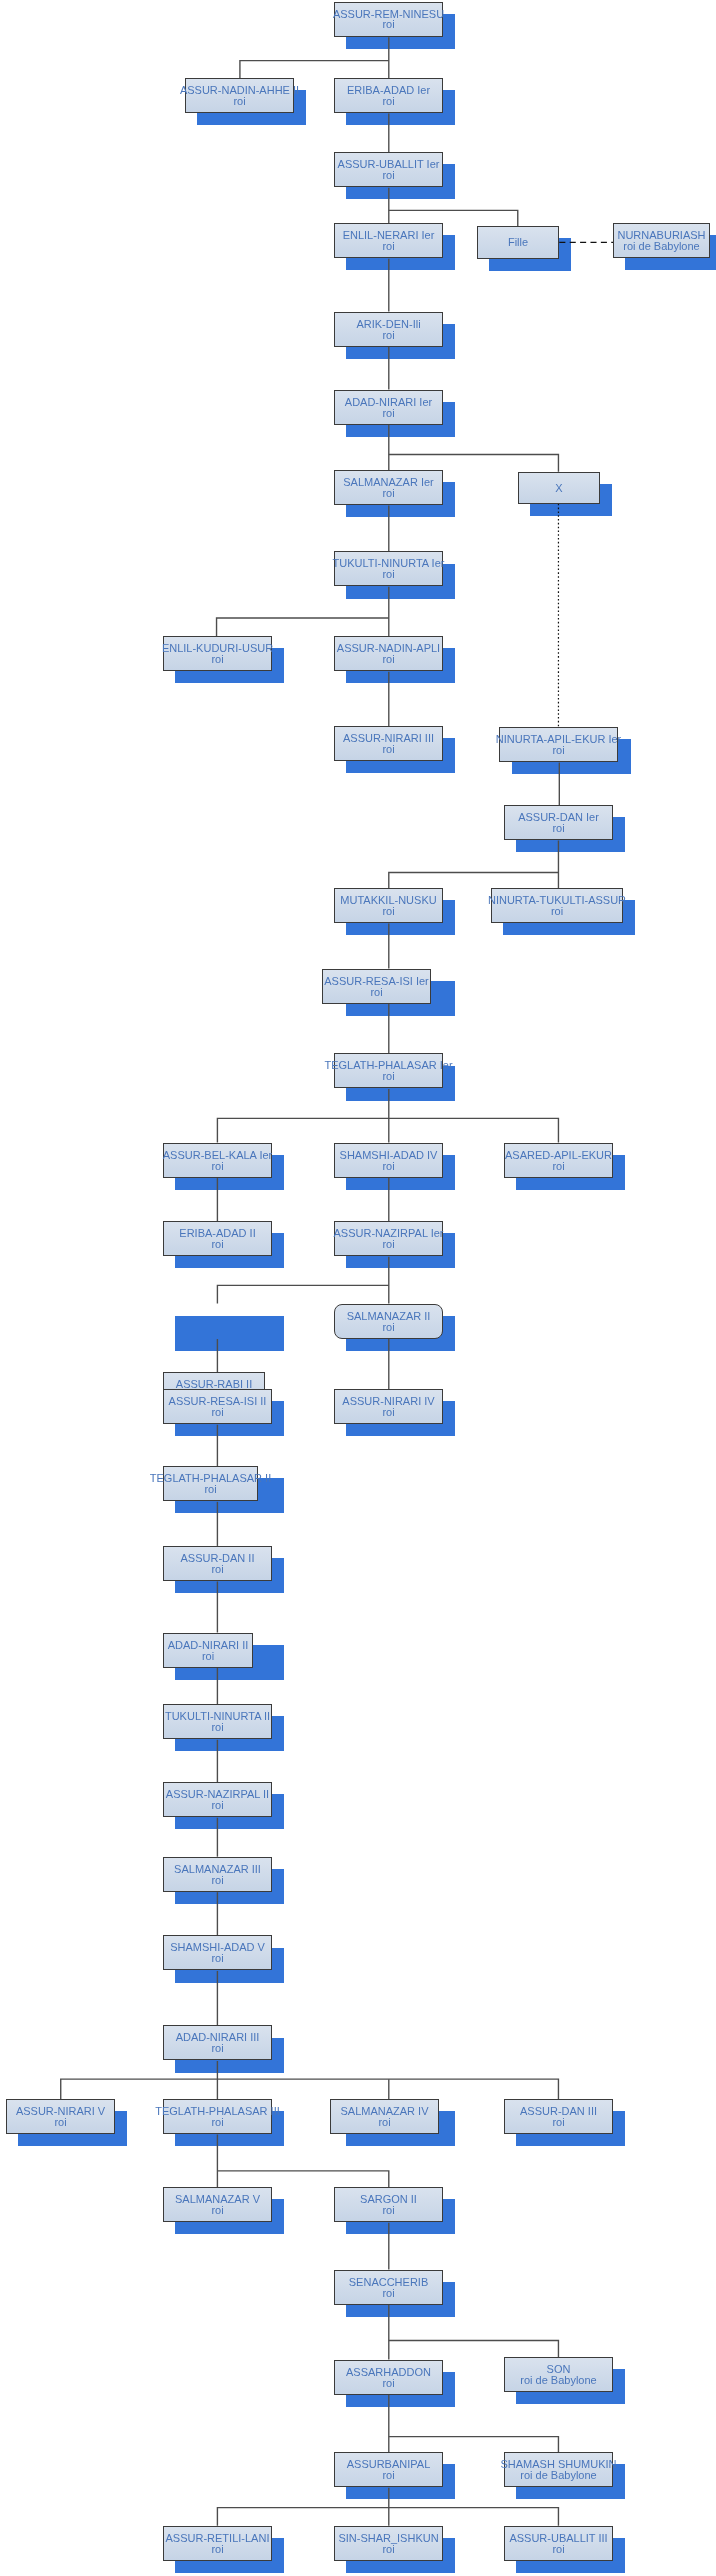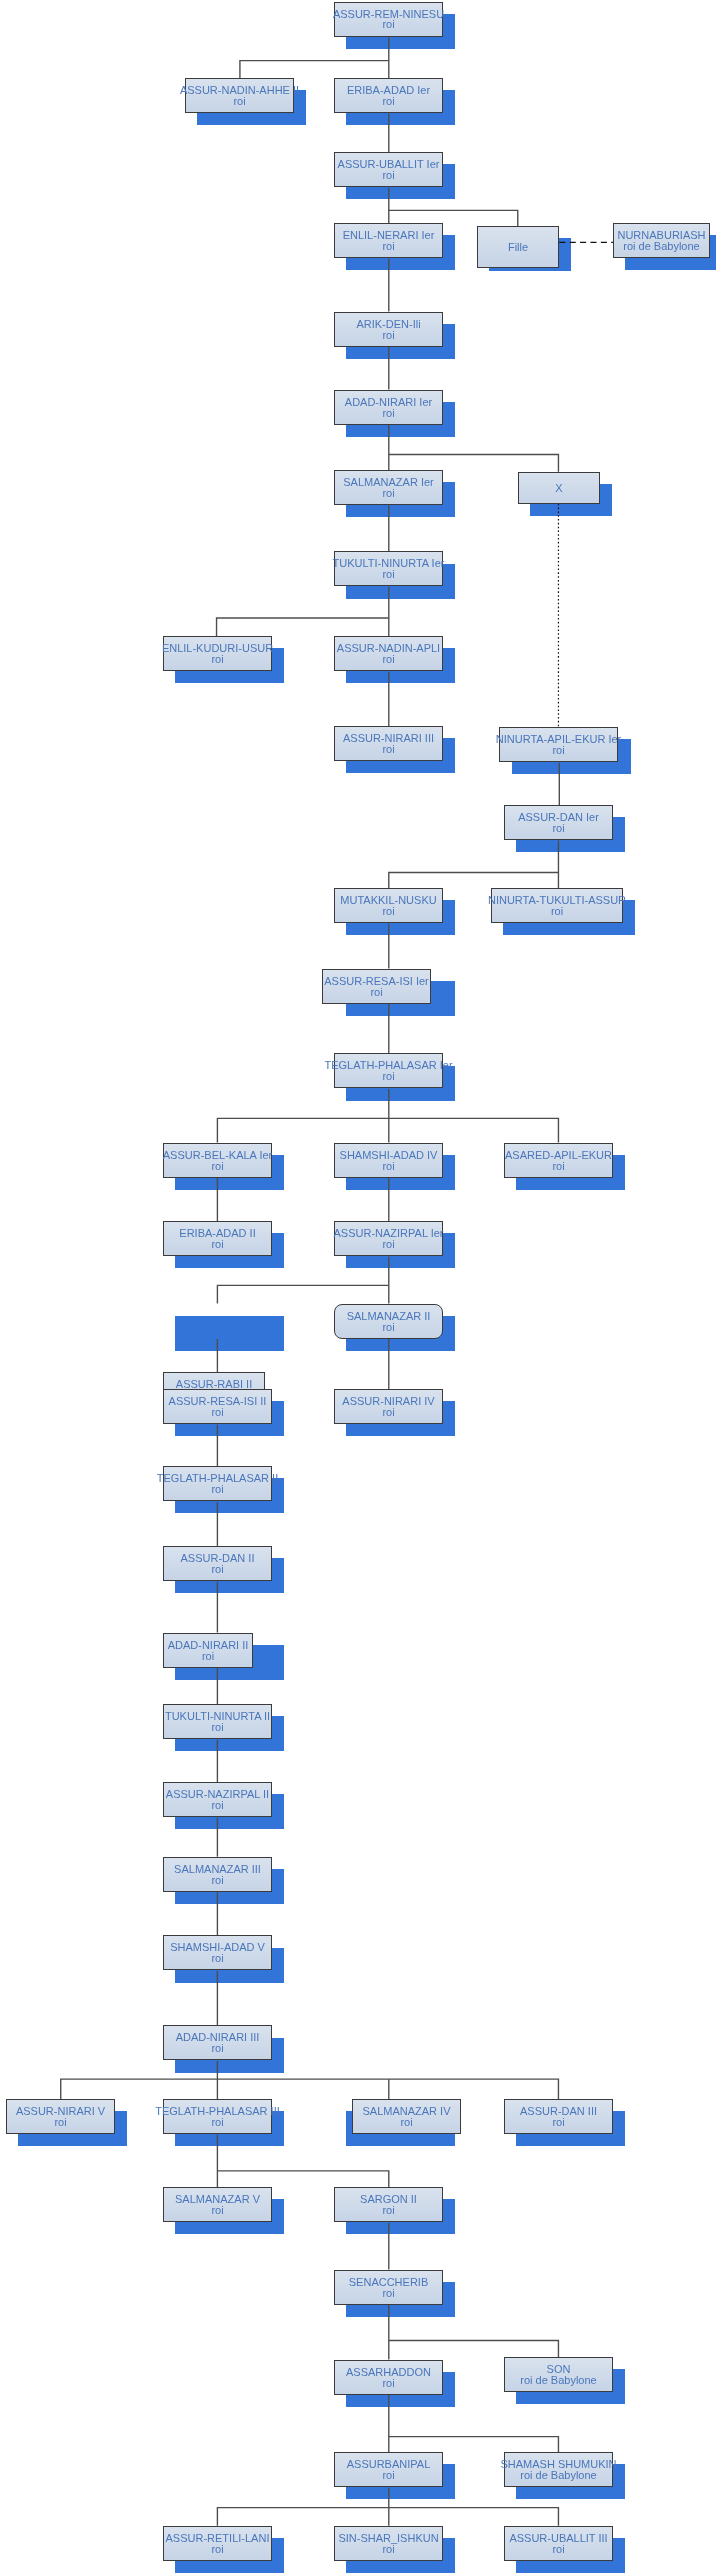--- a/index.html
+++ b/index.html
@@ -107,21 +107,21 @@
       <div class="node" style="left: 334px; top: 152px; width: 109px; height: 35px;">
         <div>ASSUR-UBALLIT Ier</div>
         <div>roi</div>
       </div>
       <div class="shadow" style="left: 346px; top: 235px; width: 109px; height: 35px;"></div>
       <div class="node" style="left: 334px; top: 223px; width: 109px; height: 35px;">
         <div>ENLIL-NERARI Ier</div>
         <div>roi</div>
       </div>
       <div class="shadow" style="left: 489px; top: 238px; width: 82px; height: 33px;"></div>
-      <div class="node" style="left: 477px; top: 226px; width: 82px; height: 42px;">
+      <div class="node" style="left: 477px; top: 226px; width: 82px; height: 33px;">
         <div>Fille</div>
       </div>
       <div class="shadow" style="left: 625px; top: 235px; width: 97px; height: 35px;"></div>
       <div class="node" style="left: 613px; top: 223px; width: 97px; height: 35px;">
         <div>NURNABURIASH</div>
         <div>roi de Babylone</div>
       </div>
       <div class="shadow" style="left: 346px; top: 324px; width: 109px; height: 35px;"></div>
       <div class="node" style="left: 334px; top: 312px; width: 109px; height: 35px;">
         <div>ARIK-DEN-Ili</div>
@@ -230,21 +230,21 @@
       <div class="node" style="left: 163px; top: 1389px; width: 109px; height: 35px;">
         <div>ASSUR-RESA-ISI II</div>
         <div>roi</div>
       </div>
       <div class="shadow" style="left: 346px; top: 1401px; width: 109px; height: 35px;"></div>
       <div class="node" style="left: 334px; top: 1389px; width: 109px; height: 35px;">
         <div>ASSUR-NIRARI IV</div>
         <div>roi</div>
       </div>
       <div class="shadow" style="left: 175px; top: 1478px; width: 109px; height: 35px;"></div>
-      <div class="node" style="left: 163px; top: 1466px; width: 109px; height: 35px;">
+      <div class="node" style="left: 163px; top: 1466px; width: 95px; height: 35px;">
         <div>TEGLATH-PHALASAR II</div>
         <div>roi</div>
       </div>
       <div class="shadow" style="left: 175px; top: 1558px; width: 109px; height: 35px;"></div>
       <div class="node" style="left: 163px; top: 1546px; width: 109px; height: 35px;">
         <div>ASSUR-DAN II</div>
         <div>roi</div>
       </div>
       <div class="shadow" style="left: 175px; top: 1645px; width: 109px; height: 35px;"></div>
       <div class="node" style="left: 163px; top: 1633px; width: 90px; height: 35px;">
@@ -280,21 +280,21 @@
       <div class="node" style="left: 6px; top: 2099px; width: 109px; height: 35px;">
         <div>ASSUR-NIRARI V</div>
         <div>roi</div>
       </div>
       <div class="shadow" style="left: 175px; top: 2111px; width: 109px; height: 35px;"></div>
       <div class="node" style="left: 163px; top: 2099px; width: 109px; height: 35px;">
         <div>TEGLATH-PHALASAR III</div>
         <div>roi</div>
       </div>
       <div class="shadow" style="left: 346px; top: 2111px; width: 109px; height: 35px;"></div>
-      <div class="node" style="left: 352px; top: 2099px; width: 109px; height: 35px;">
+      <div class="node" style="left: 330px; top: 2099px; width: 109px; height: 35px;">
         <div>SALMANAZAR IV</div>
         <div>roi</div>
       </div>
       <div class="shadow" style="left: 516px; top: 2111px; width: 109px; height: 35px;"></div>
       <div class="node" style="left: 504px; top: 2099px; width: 109px; height: 35px;">
         <div>ASSUR-DAN III</div>
         <div>roi</div>
       </div>
       <div class="shadow" style="left: 175px; top: 2199px; width: 109px; height: 35px;"></div>
       <div class="node" style="left: 163px; top: 2187px; width: 109px; height: 35px;">

